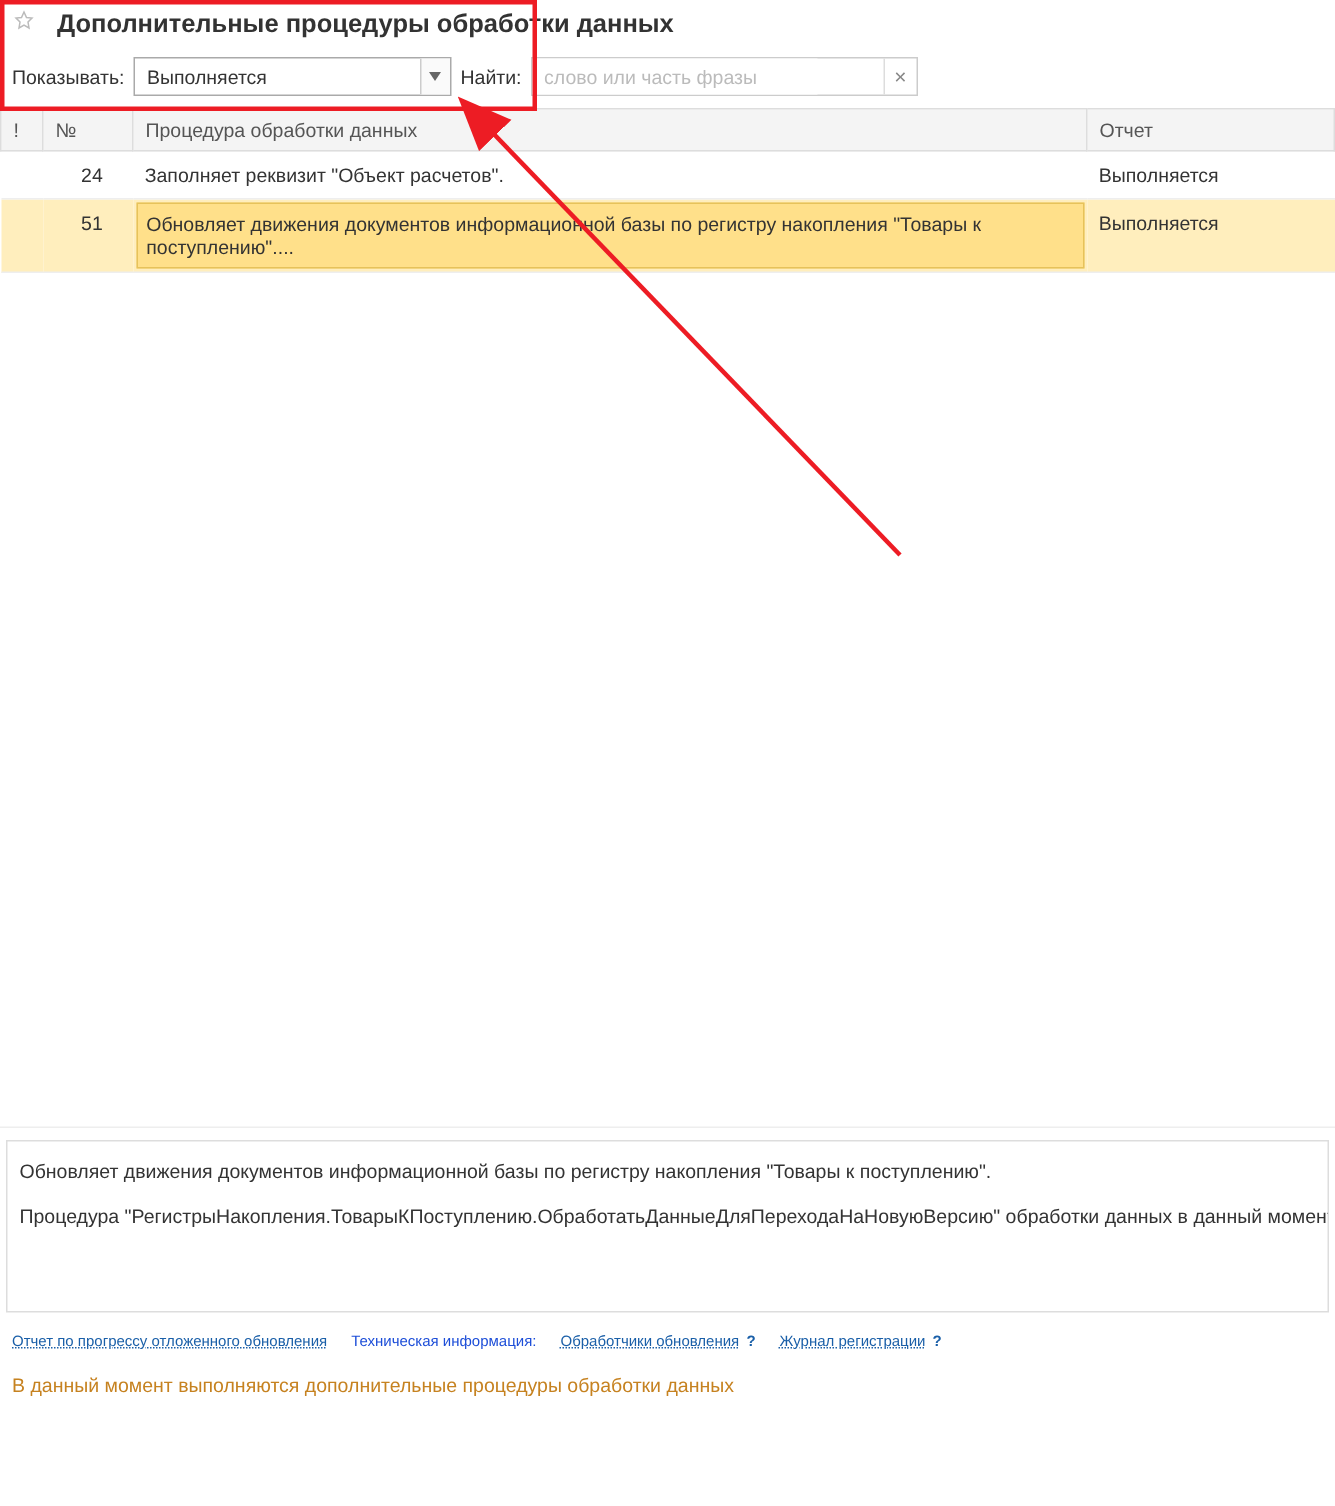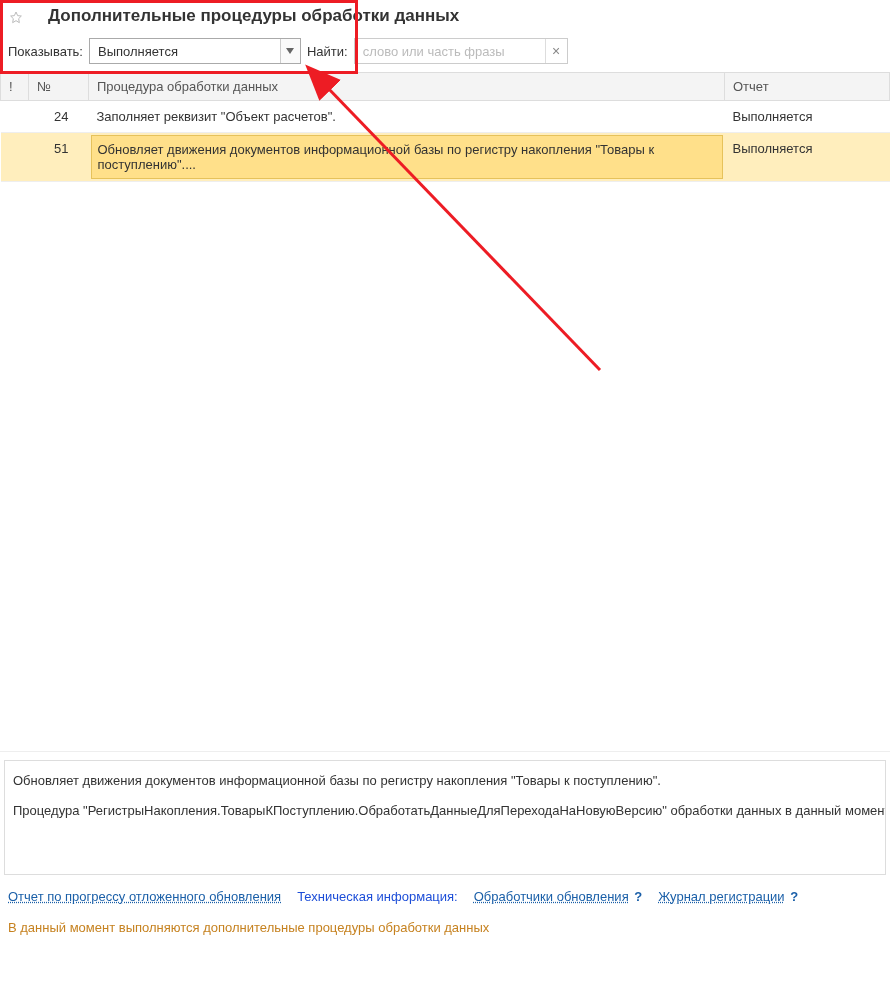--- a/index.html
+++ b/index.html
@@ -7,23 +7,23 @@
     margin: 0;
     font-family: Arial, sans-serif;
     font-size: 13px;
     color: #333;
     background: #fff;
     width: 890px;
     position: relative;
   }
   .header {
     display: flex;
-    align-items: flex-end;
+    align-items: flex-start;
     padding: 6px 8px 4px 8px;
-    gap: 24px;
+    gap: 14px;
   }
   .star-icon {
     width: 16px; height: 16px;
     display: inline-block;
   }
   .page-title {
     font-size: 17px;
     font-weight: bold;
     color: #333;
   }
@@ -54,20 +54,21 @@
     justify-content: center;
     cursor: pointer;
     background: #fafafa;
   }
   .search-wrap {
     display: flex;
     align-items: flex-end;
     border: 1px solid #ccc;
     height: 26px;
     background: #fff;
+    gap: 44px;
   }
   .search-input {
     border: none;
     outline: none;
     padding: 0 8px;
     width: 190px;
     font-size: 13px;
     color: #333;
     height: 100%;
   }
@@ -134,21 +135,21 @@
     line-height: 1.5;
     height: 115px;
     overflow: hidden;
     white-space: nowrap;
   }
   .links-bar {
     padding: 10px 8px;
     display: flex;
     align-items: center;
     gap: 16px;
-    font-size: 13px;
+    font-size: 10px;
   }
   .link {
     color: #1a5fa8;
     text-decoration: underline dotted;
     cursor: pointer;
   }
   .q-mark { color: #1a5fa8; font-weight: bold; margin-left: 2px; }
   .tech-label { color: #1d4ed8; }
   .status-footer {
     padding: 6px 8px 12px 8px;

